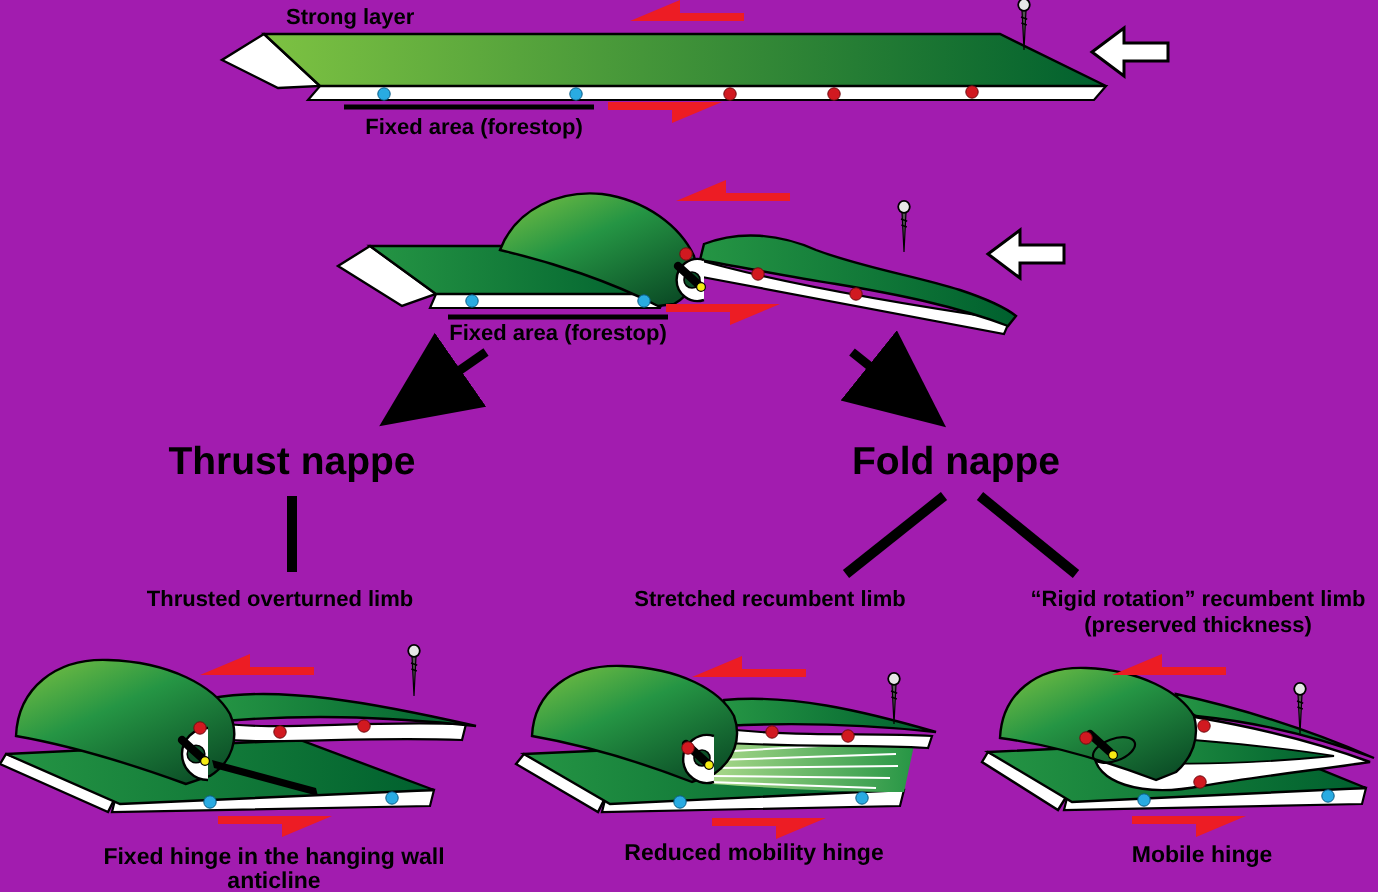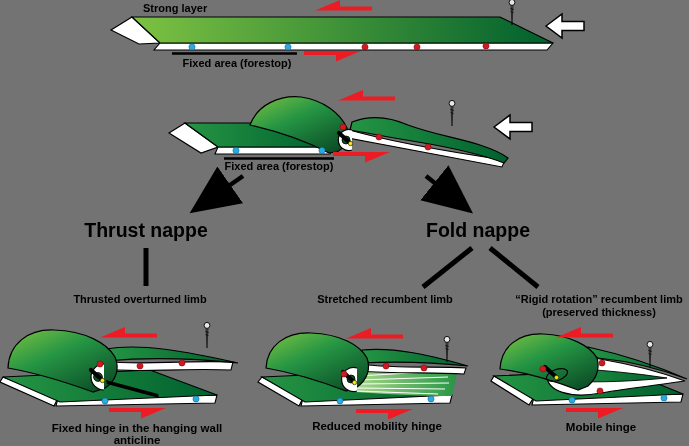--- a/index.html
+++ b/index.html
@@ -1,16 +1,16 @@
 <!DOCTYPE html>
 <html style="--c-green_light: #7dc242; --c-green_mid: #259544; --c-green_dark: #00602e; --c-green_deep: #0c4f27; --c-green_pale: #abd98b; --c-red: #ed1c24; --c-red_dot: #d11920; --c-blue_dot: #29abe2; --c-yellow: #f5eb13; --c-pin_head: #e6e6e6; --c-pin_shaft: #555555;"><head>
 <meta charset="utf-8">
 <style>
   html,body{margin:0;padding:0;background:#fff;}
-  .canvas{position:relative;width:689px;height:446px;background:#737373;overflow:hidden;}
+  .canvas{position:relative;width:689px;height:446px;background:#a21caf;overflow:hidden;}
   svg{display:block;}
   .t{font-family:"Liberation Sans",sans-serif;font-weight:bold;fill:#000;}
   .t11{font-size:11px;}
   .t115{font-size:11.5px;}
   .t19{font-size:19.5px;}
   .white{fill:#fff;stroke:#000;stroke-width:1.2;}
   .band{fill:#fff;stroke:#000;stroke-width:1.1;}
   .outline{stroke:#000;stroke-width:1.2;}
   .dotR{fill:var(--c-red_dot);stroke:#6e0d12;stroke-width:.5;}
   .dotB{fill:var(--c-blue_dot);stroke:#0b5c86;stroke-width:.5;}

